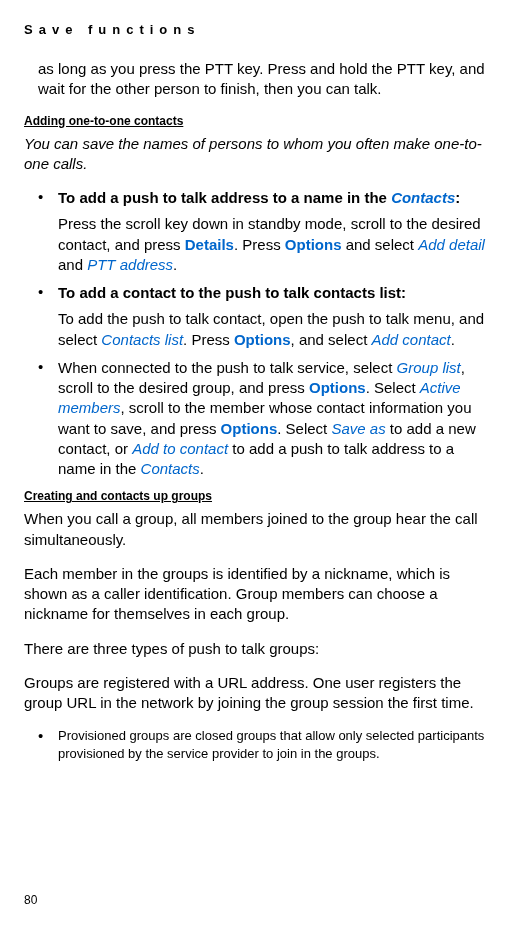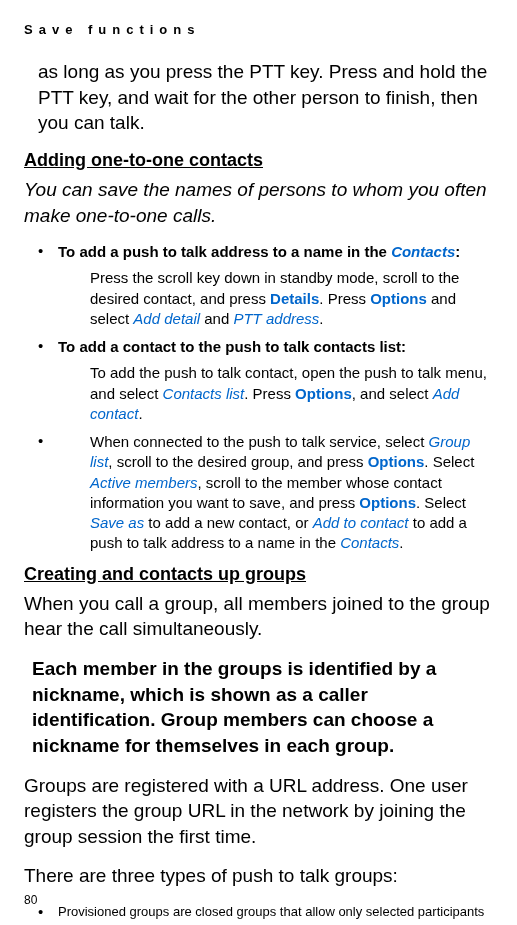--- a/index.html
+++ b/index.html
@@ -12,27 +12,27 @@
       padding: 22px 24px 20px 24px;
       position: relative;
     }
     .header {
       font-size: 13px;
       font-weight: bold;
       letter-spacing: 6px;
       margin-bottom: 22px;
     }
     .body-text {
-      font-size: 19px;
+      font-size: 15px;
       line-height: 1.35;
       margin-left: 14px;
       margin-bottom: 14px;
     }
     .section-heading {
-      font-size: 18px;
+      font-size: 12px;
       font-weight: bold;
       text-decoration: underline;
       margin-top: 10px;
       margin-bottom: 6px;
     }
     .bullet-list {
       list-style: none;
       margin-left: 14px;
     }
     .bullet-item {
@@ -49,21 +49,20 @@
     }
     .bullet-head {
       font-size: 15px;
       font-weight: bold;
       line-height: 1.35;
     }
     .bullet-body {
       font-size: 15px;
       line-height: 1.35;
       margin-top: 6px;
-      margin-left: 32px;
     }
     .link { color: #0066cc; font-style: italic; }
     .bold-blue { color: #0066cc; font-weight: bold; }
     .page-number {
       position: absolute;
       bottom: 18px;
       left: 24px;
       font-size: 12px;
     }
   </style>
@@ -89,23 +88,23 @@
     </li>
     <li class="bullet-item">
       <div class="bullet-body">When connected to the push to talk service, select <span class="link">Group list</span>, scroll to the desired group, and press <span class="bold-blue">Options</span>. Select <span class="link">Active members</span>, scroll to the member whose contact information you want to save, and press <span class="bold-blue">Options</span>. Select <span class="link">Save as</span> to add a new contact, or <span class="link">Add to contact</span> to add a push to talk address to a name in the <span class="link">Contacts</span>.</div>
     </li>
   </ul>
 
 <div class="section-heading">Creating and contacts up groups</div>
 
 <div id="s2-paras">
     <div class="body-text" style="margin-left: 0px;">When you call a group, all members joined to the group hear the call simultaneously.</div>
-    <div class="body-text" style="margin-left: 8px; font-weight: bold;">Each member in the groups is identified by a nickname, which is shown as a caller identification. Group members can choose a nickname for themselves in each group.</div>
+    <div class="body-text" style="margin-left: 0px;">Each member in the groups is identified by a nickname, which is shown as a caller identification. Group members can choose a nickname for themselves in each group.</div>
+    <div class="body-text" style="margin-left: 0px;">There are three types of push to talk groups:</div>
     <div class="body-text" style="margin-left: 0px;">Groups are registered with a URL address. One user registers the group URL in the network by joining the group session the first time.</div>
-    <div class="body-text" style="margin-left: 0px;">There are three types of push to talk groups:</div>
   </div>
 
 <ul class="bullet-list" id="s2-bullets">
     <li class="bullet-item">
       <div style="font-size: 13px; line-height: 1.35;">Provisioned groups are closed groups that allow only selected participants provisioned by the service provider to join in the groups.</div>
     </li>
   </ul>
 
 <div class="page-number">80</div>
 

